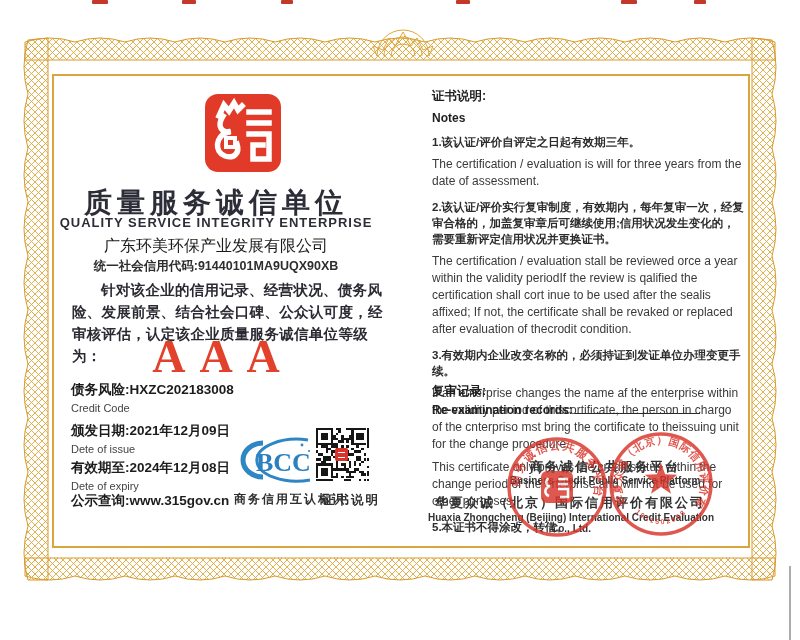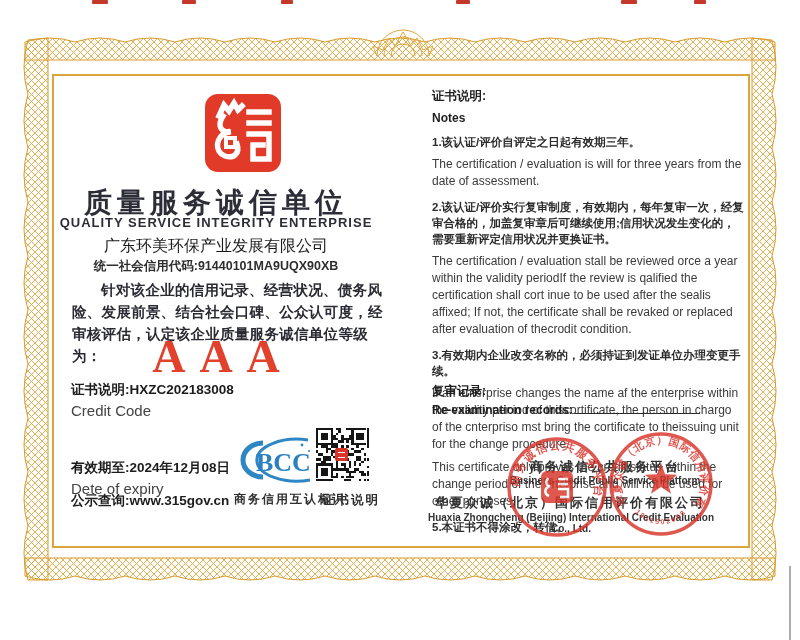--- a/index.html
+++ b/index.html
@@ -14,21 +14,21 @@
 
   
   .seal-logo{left:203px;top:91px;width:80px;height:84px;}
   .title-cn{left:46px;top:184px;width:340px;font-size:28px;font-weight:bold;letter-spacing:5px;color:#2d2d38;}
   .title-en{left:46px;top:215px;width:340px;font-size:13px;font-weight:bold;letter-spacing:1px;color:#2d2d38;}
   .company{left:46px;top:236px;width:340px;font-size:16px;font-weight:normal;color:#1b1b1b;}
   .uscc{left:46px;top:258px;width:340px;font-size:12.5px;font-weight:bold;color:#2e2e2e;}
   .statement{left:72px;top:279px;width:322px;font-size:14.5px;font-weight:bold;color:#2a2a33;line-height:22px;text-indent:2em;letter-spacing:0.3px;}
   .grade{left:46px;top:330px;width:340px;font-family:"Liberation Serif","DejaVu Serif",serif;font-size:46px;font-weight:bold;color:#e2412c;letter-spacing:14px;padding-left:14px;box-sizing:border-box;}
   .field-cn{font-size:13.5px;font-weight:bold;color:#1c1c1c;}
-  .field-en{font-size:15px;color:#444;margin-top:3px;}
+  .field-en{font-size:11px;color:#444;margin-top:3px;}
   .f1{left:71px;top:381px;}
   .f2{left:71px;top:422px;}
   .f3{left:71px;top:459px;}
   .lookup1{left:71px;top:492px;font-size:13.5px;font-weight:bold;color:#1c1c1c;}
   .lookup2{left:130px;top:511px;font-size:13.5px;font-weight:bold;color:#1c1c1c;}
   .bcc-logo{left:230px;top:435px;width:88px;height:50px;}
   .bcc-label{left:234px;top:491px;font-size:12px;font-weight:bold;letter-spacing:2px;color:#2e2e2e;}
   .qr-code{left:314px;top:426px;width:56px;height:58px;background:#fff;}
   .qr-cell{position:absolute;background:#161616;}
   .qr-logo{position:absolute;left:21px;top:22px;width:13px;height:13px;background:#d8342a;border-radius:2px;
@@ -110,22 +110,26 @@
   </svg>
 
   <div class="abs title-en center">QUALITY SERVICE INTEGRITY ENTERPRISE</div>
   <div class="abs title-cn center">质量服务诚信单位</div>
   <div class="abs company center">广东环美环保产业发展有限公司</div>
   <div class="abs uscc center">统一社会信用代码:91440101MA9UQX90XB</div>
   <p class="abs statement" style="margin:0">针对该企业的信用记录、经营状况、债务风险、发展前景、结合社会口碑、公众认可度，经审核评估，认定该企业质量服务诚信单位等级为：</p>
   <div class="abs grade center">AAA</div>
 
   <div class="abs f1">
-    <div class="field-cn">证书说明:HXZC202183008</div>
+    <div class="field-cn">债务风险:HXZC202183008</div>
     <div class="field-en">Credit Code</div>
+  </div>
+  <div class="abs f2">
+    <div class="field-cn">颁发日期:2021年12月09日</div>
+    <div class="field-en">Dete of issue</div>
   </div>
   <div class="abs f3">
     <div class="field-cn">有效期至:2024年12月08日</div>
     <div class="field-en">Dete of expiry</div>
   </div>
 
   <div class="abs lookup1">公示查询:www.315gov.cn</div>
 
   <svg class="abs bcc-logo" viewBox="0 0 88 50">
     <path d="M78,5 A 40,21 0 1 0 80,45" stroke="#2f86c4" stroke-width="3" fill="none"></path>

